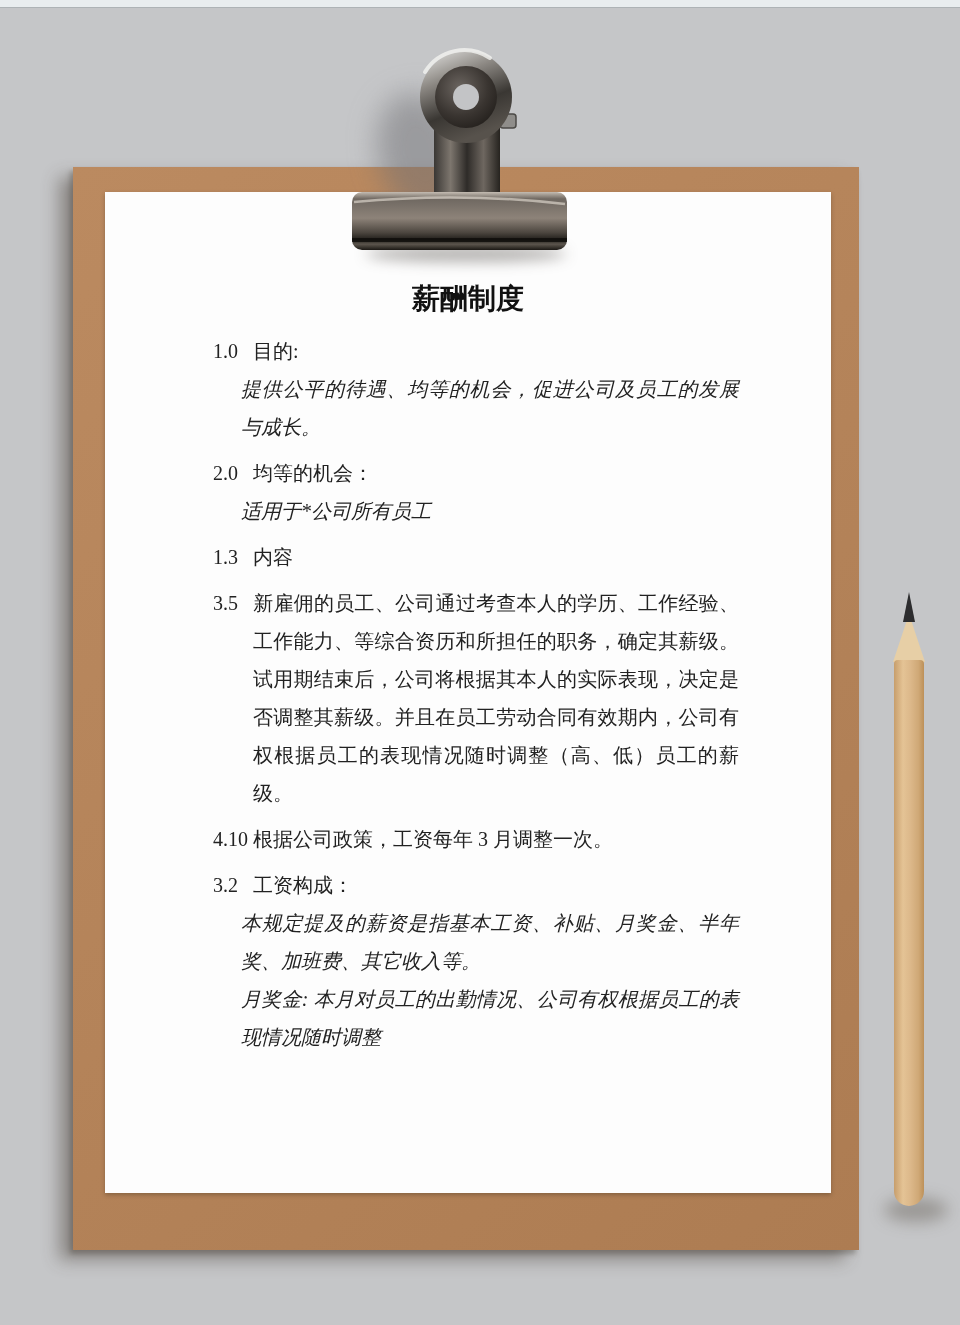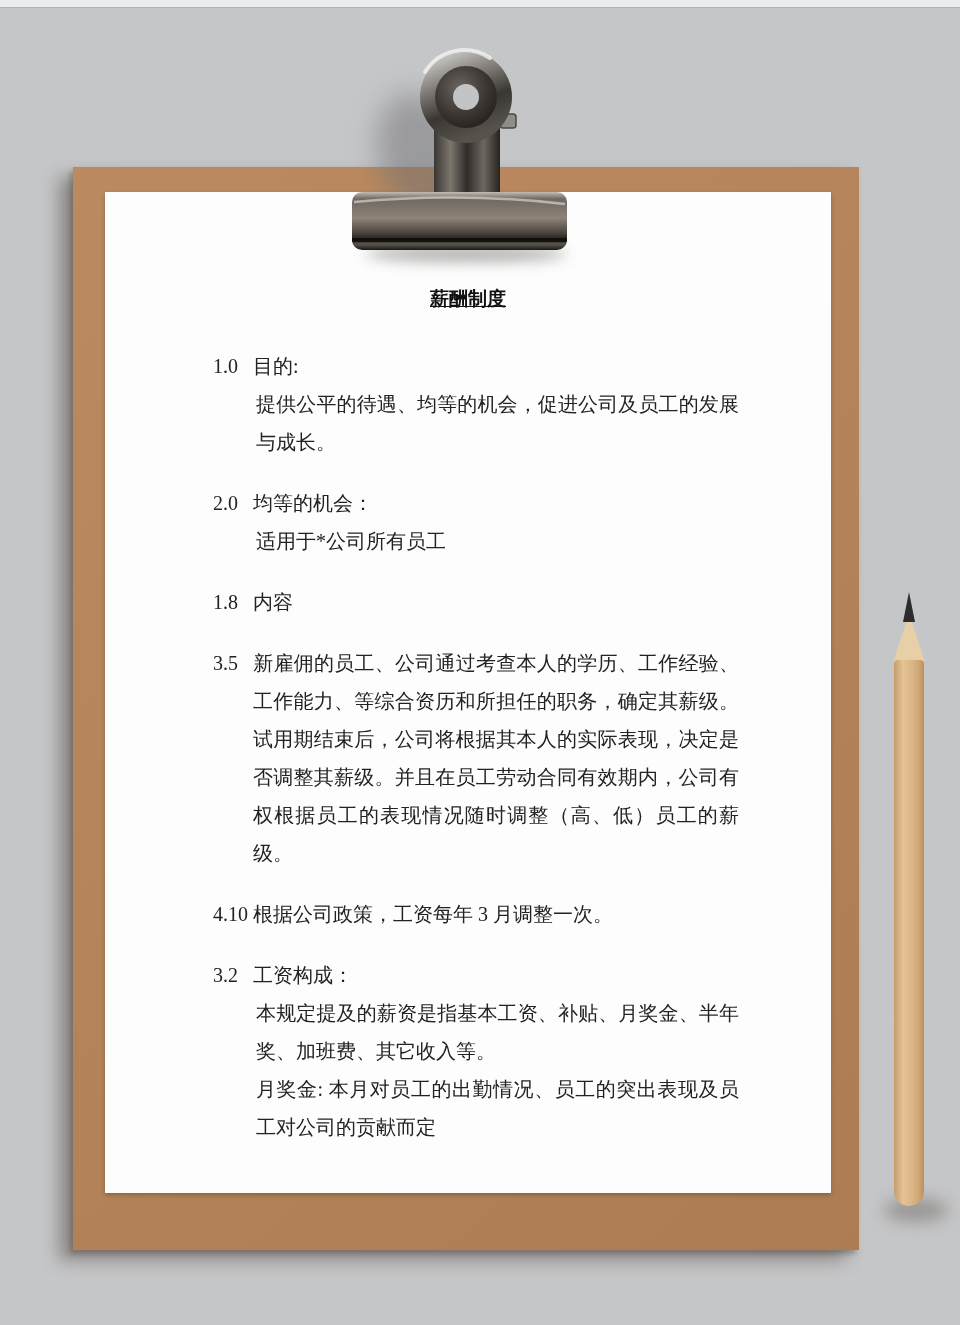--- a/index.html
+++ b/index.html
@@ -20,32 +20,32 @@
     box-shadow:-14px 10px 16px rgba(70,62,54,0.45), -3px 4px 5px rgba(70,62,54,0.35);
   }
   
   .paper {
     position:absolute; left:105px; top:192px; width:726px; height:1001px;
     background:#fdfdfd;
     box-shadow:0 2px 4px rgba(60,45,30,0.35);
   }
   .doc-title {
     margin:92px 0 0; text-align:center;
-    font-size:19px; line-height:30px; font-weight:bold; color:#111;text-decoration:underline;
+    font-size:28px; line-height:30px; font-weight:bold; color:#111;
   }
   .doc-body {
     margin:18px 92px 0 108px;
     font-size:20px; line-height:38px; color:#222;
     text-align:justify;
   }
   .section { margin-top:8px; }
   .section:first-child { margin-top:0; }
   .sec-line { padding-left:40px; text-indent:-40px; }
-  .num { display:inline-block; min-width:40px; text-indent:0;margin-top:15px; }
-  .body-par { margin-left:43px; }
+  .num { display:inline-block; min-width:40px; text-indent:0; }
+  .body-par { margin-left:28px;font-style:italic; }
   
   .clip-bg-shadow {
     position:absolute; left:378px; top:92px; width:85px; height:125px;
     background:rgba(112,112,115,0.5); border-radius:50%;
     filter:blur(14px); transform:rotate(-14deg);
   }
   .clamp-shadow {
     position:absolute; left:365px; top:246px; width:202px; height:16px;
     background:rgba(40,35,30,0.35); border-radius:50%; filter:blur(7px);
   }
@@ -85,32 +85,32 @@
     <div class="doc-body" id="doc-body">
         <div class="section">
           <p class="sec-line"><span class="num">1.0</span><span class="sec-text">目的:</span></p>
           <p class="body-par">提供公平的待遇、均等的机会，促进公司及员工的发展与成长。</p>
         </div>
         <div class="section">
           <p class="sec-line"><span class="num">2.0</span><span class="sec-text">均等的机会：</span></p>
           <p class="body-par">适用于*公司所有员工</p>
         </div>
         <div class="section">
-          <p class="sec-line"><span class="num">1.8</span><span class="sec-text">内容</span></p>
+          <p class="sec-line"><span class="num">1.3</span><span class="sec-text">内容</span></p>
         </div>
         <div class="section">
           <p class="sec-line"><span class="num">3.5</span><span class="sec-text">新雇佣的员工、公司通过考查本人的学历、工作经验、工作能力、等综合资历和所担任的职务，确定其薪级。试用期结束后，公司将根据其本人的实际表现，决定是否调整其薪级。并且在员工劳动合同有效期内，公司有权根据员工的表现情况随时调整（高、低）员工的薪级。</span></p>
         </div>
         <div class="section">
           <p class="sec-line"><span class="num">4.10</span><span class="sec-text">根据公司政策，工资每年 3 月调整一次。</span></p>
         </div>
         <div class="section">
           <p class="sec-line"><span class="num">3.2</span><span class="sec-text">工资构成：</span></p>
           <p class="body-par">本规定提及的薪资是指基本工资、补贴、月奖金、半年奖、加班费、其它收入等。</p>
-          <p class="body-par">月奖金: 本月对员工的出勤情况、员工的突出表现及员工对公司的贡献而定</p>
+          <p class="body-par">月奖金: 本月对员工的出勤情况、公司有权根据员工的表现情况随时调整</p>
         </div>
       </div>
   </div>
 
   <div class="clip-bg-shadow"></div>
   <div class="clamp-shadow"></div>
 
   <svg class="clip" viewBox="0 0 250 215" xmlns="http://www.w3.org/2000/svg">
     <defs>
       <linearGradient id="stemGrad" x1="0" y1="0" x2="1" y2="0">

